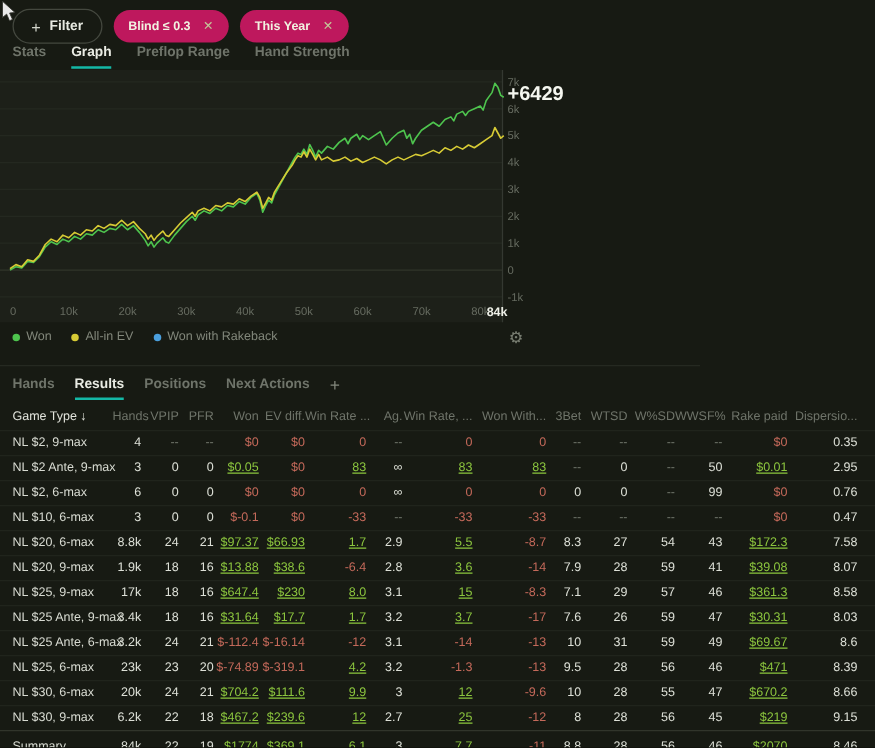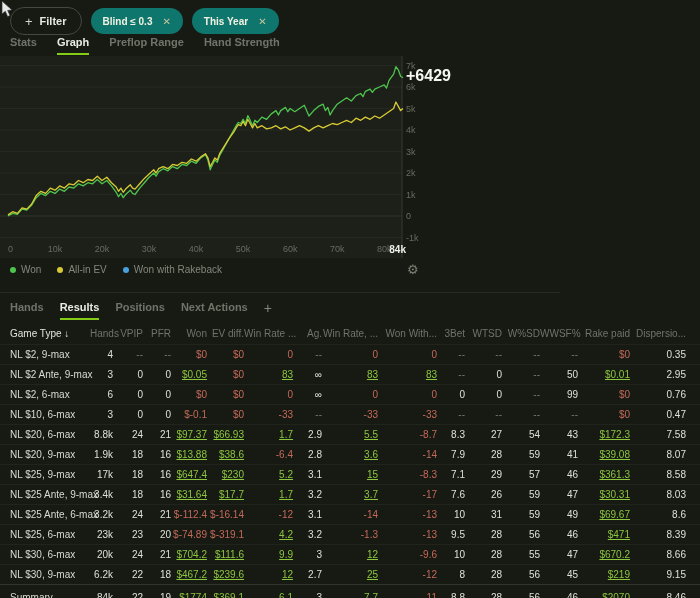--- a/index.html
+++ b/index.html
@@ -6,28 +6,28 @@
   .screen{position:relative;width:700px;height:598px;overflow:hidden;
           background:#171a13;color:#dfe2da;
           font-family:"Liberation Sans",sans-serif;}
   
   .filter-bar{position:absolute;top:7px;left:10px;display:flex;gap:9px;align-items:center;}
   .filter-btn{display:flex;align-items:center;gap:7px;height:26px;padding:0 14px;
               border:1px solid #44483f;border-radius:14px;font-size:11px;font-weight:bold;
               color:#e7e9e1;cursor:pointer;background:transparent;}
   .filter-btn .plus{font-size:13px;font-weight:normal;color:#d2d5cb;line-height:1;}
   .chip{display:flex;align-items:center;gap:10px;height:26px;padding:0 12px;
-        background:#0f766e;border-radius:14px;font-size:10px;font-weight:bold;color:#f2f3e1;cursor:pointer;}
+        background:#be185d;border-radius:14px;font-size:10px;font-weight:bold;color:#f2f3e1;cursor:pointer;}
   .chip .x{color:#c3c598;font-size:10px;font-weight:normal;}
   
   .tabs{display:flex;align-items:flex-end;}
   .tabs-top{position:absolute;top:36px;left:10px;gap:20px;align-items:center;}
   .tab{font-size:11px;font-weight:bold;color:#6f746a;padding-bottom:5px;cursor:pointer;white-space:nowrap;
        border-bottom:2px solid transparent;}
-  .tab.active{color:#eaece4;border-bottom:2px solid #84cc16;}
+  .tab.active{color:#eaece4;border-bottom:2px solid #14b8a6;}
   .add-tab{font-size:14px;font-weight:normal;color:#82877b;padding-bottom:4px;cursor:pointer;}
   
   .graph-svg{position:absolute;left:0;top:56px;}
   .graph-value{position:absolute;left:406px;top:67px;font-size:16px;font-weight:bold;color:#f5f7f0;}
   .legend{position:absolute;top:264px;left:10px;display:flex;gap:16px;align-items:center;}
   .legend-item{display:flex;align-items:center;gap:5px;font-size:10px;color:#82877b;cursor:pointer;}
   .legend-dot{width:6px;height:6px;border-radius:50%;}
   .gear{position:absolute;left:407px;top:262px;font-size:13px;color:#7a7f73;cursor:pointer;}
   
   .bottom{position:absolute;top:292px;left:0;width:560px;height:306px;border-top:1px solid #252921;}
@@ -272,21 +272,21 @@
             <div class="cell pos">$39.08</div>
             <div class="cell plain">8.07</div>
           </div>
           <div class="trow">
             <div class="cell c0 game">NL $25, 9-max</div>
             <div class="cell plain">17k</div>
             <div class="cell plain">18</div>
             <div class="cell plain">16</div>
             <div class="cell pos">$647.4</div>
             <div class="cell pos">$230</div>
-            <div class="cell pos">5.2</div>
+            <div class="cell pos">8.0</div>
             <div class="cell plain">3.1</div>
             <div class="cell pos">15</div>
             <div class="cell neg">-8.3</div>
             <div class="cell plain">7.1</div>
             <div class="cell plain">29</div>
             <div class="cell plain">57</div>
             <div class="cell plain">46</div>
             <div class="cell pos">$361.3</div>
             <div class="cell plain">8.58</div>
           </div>

